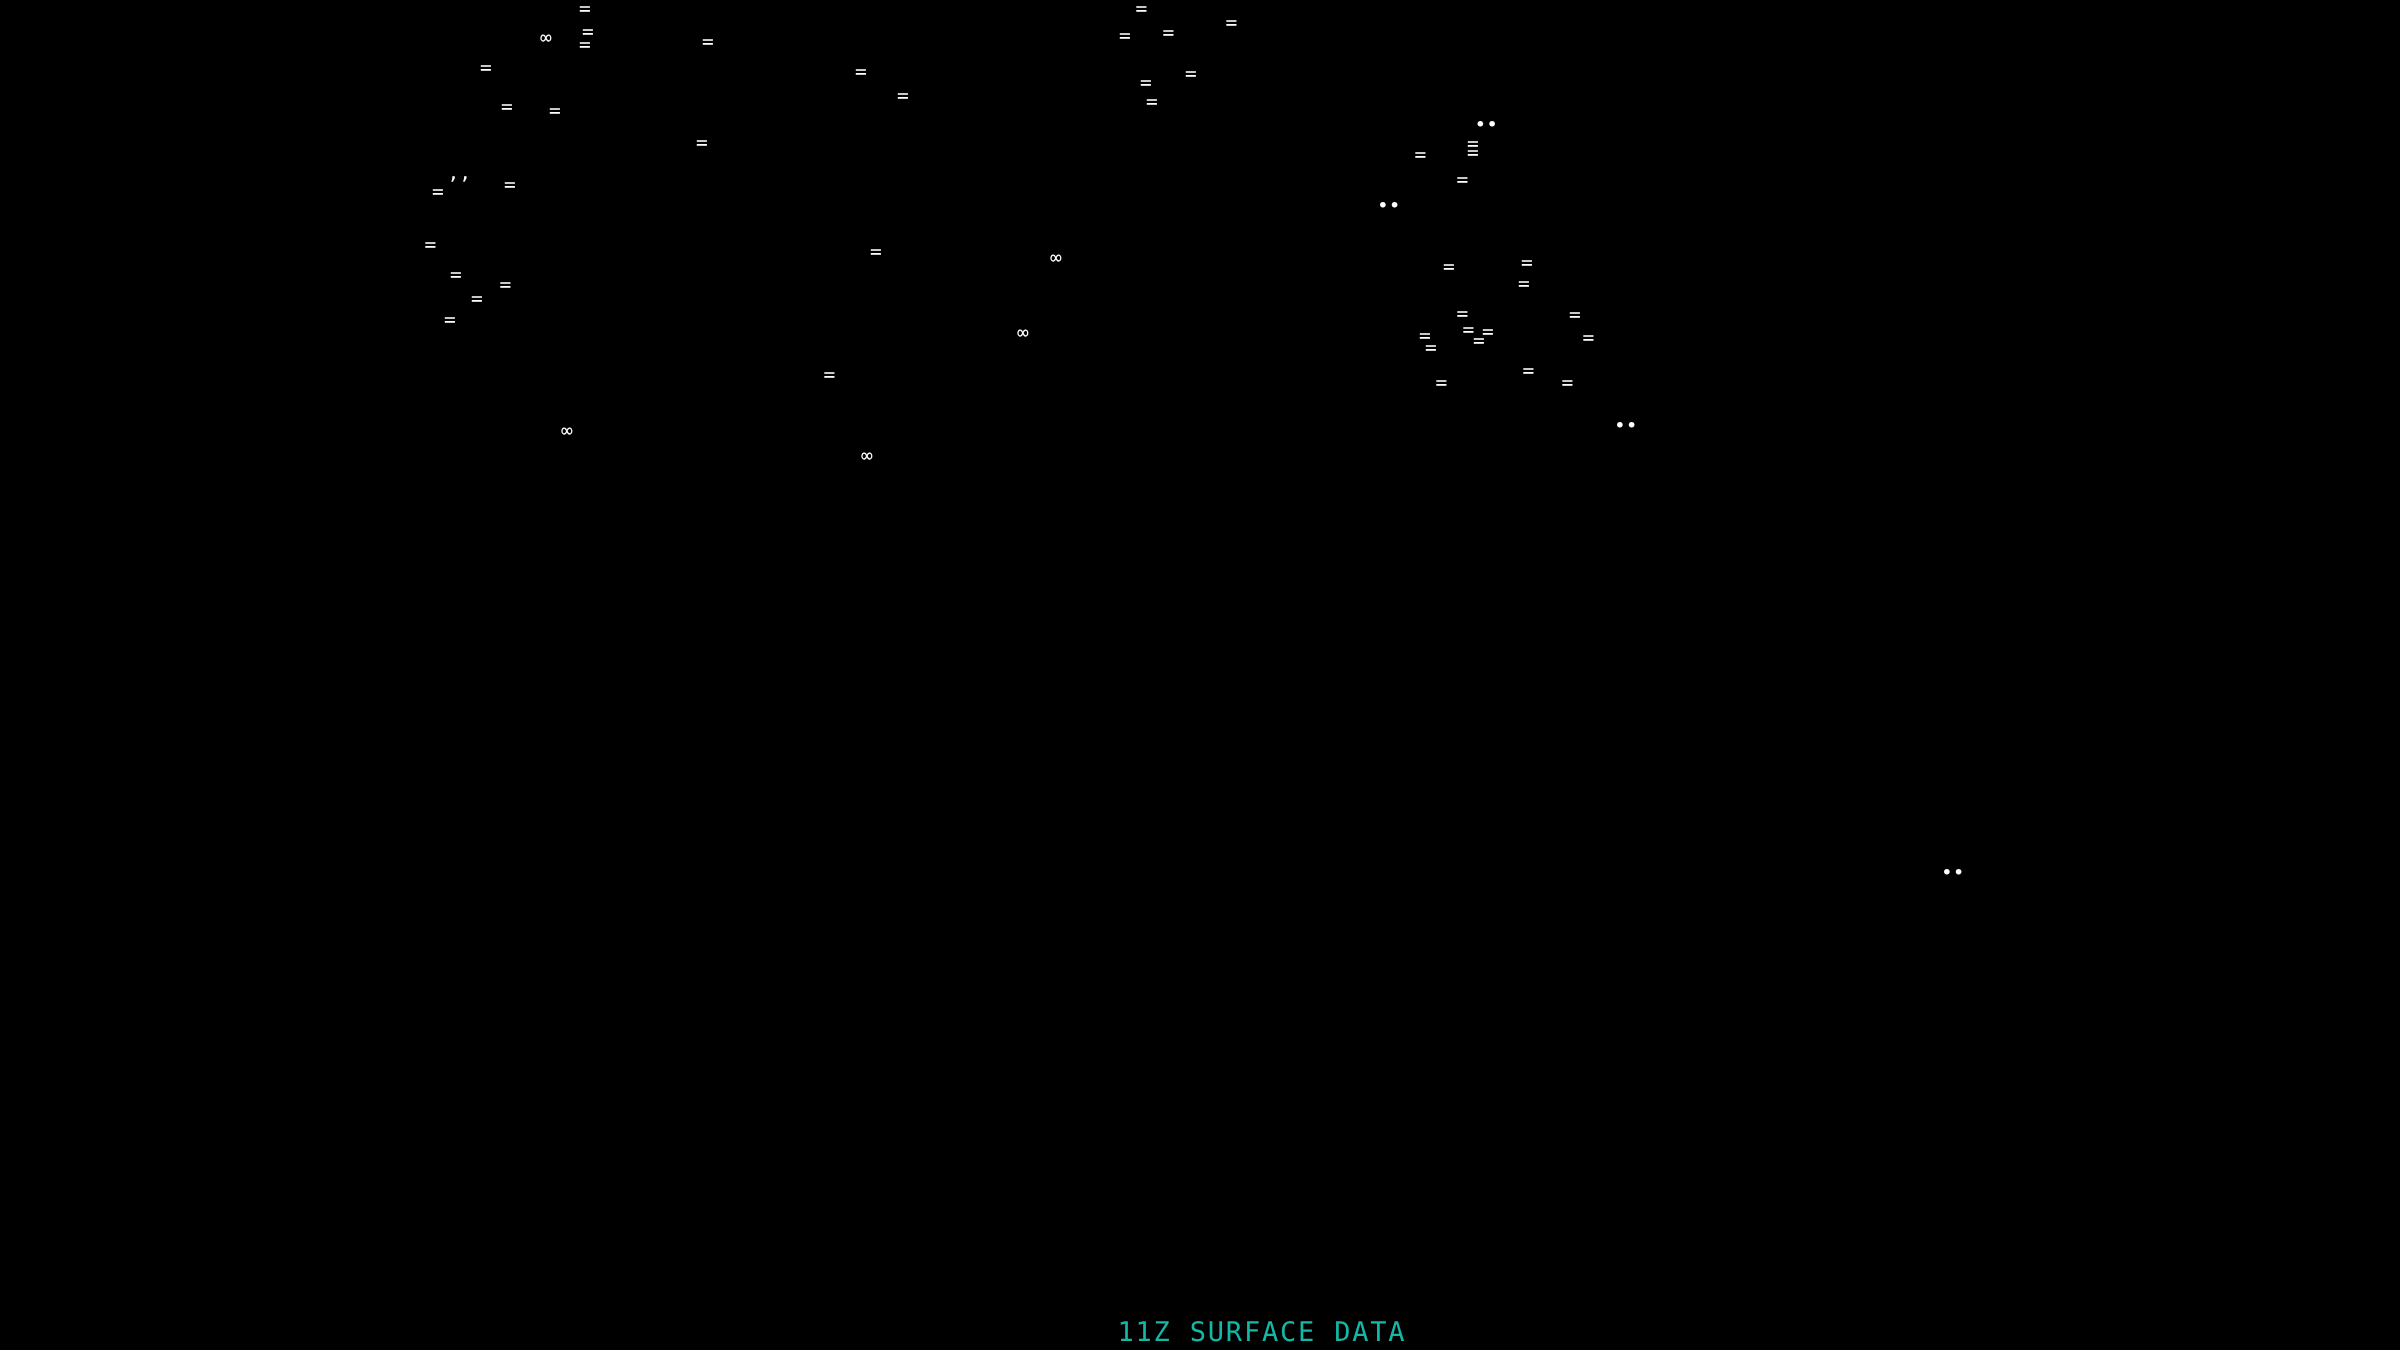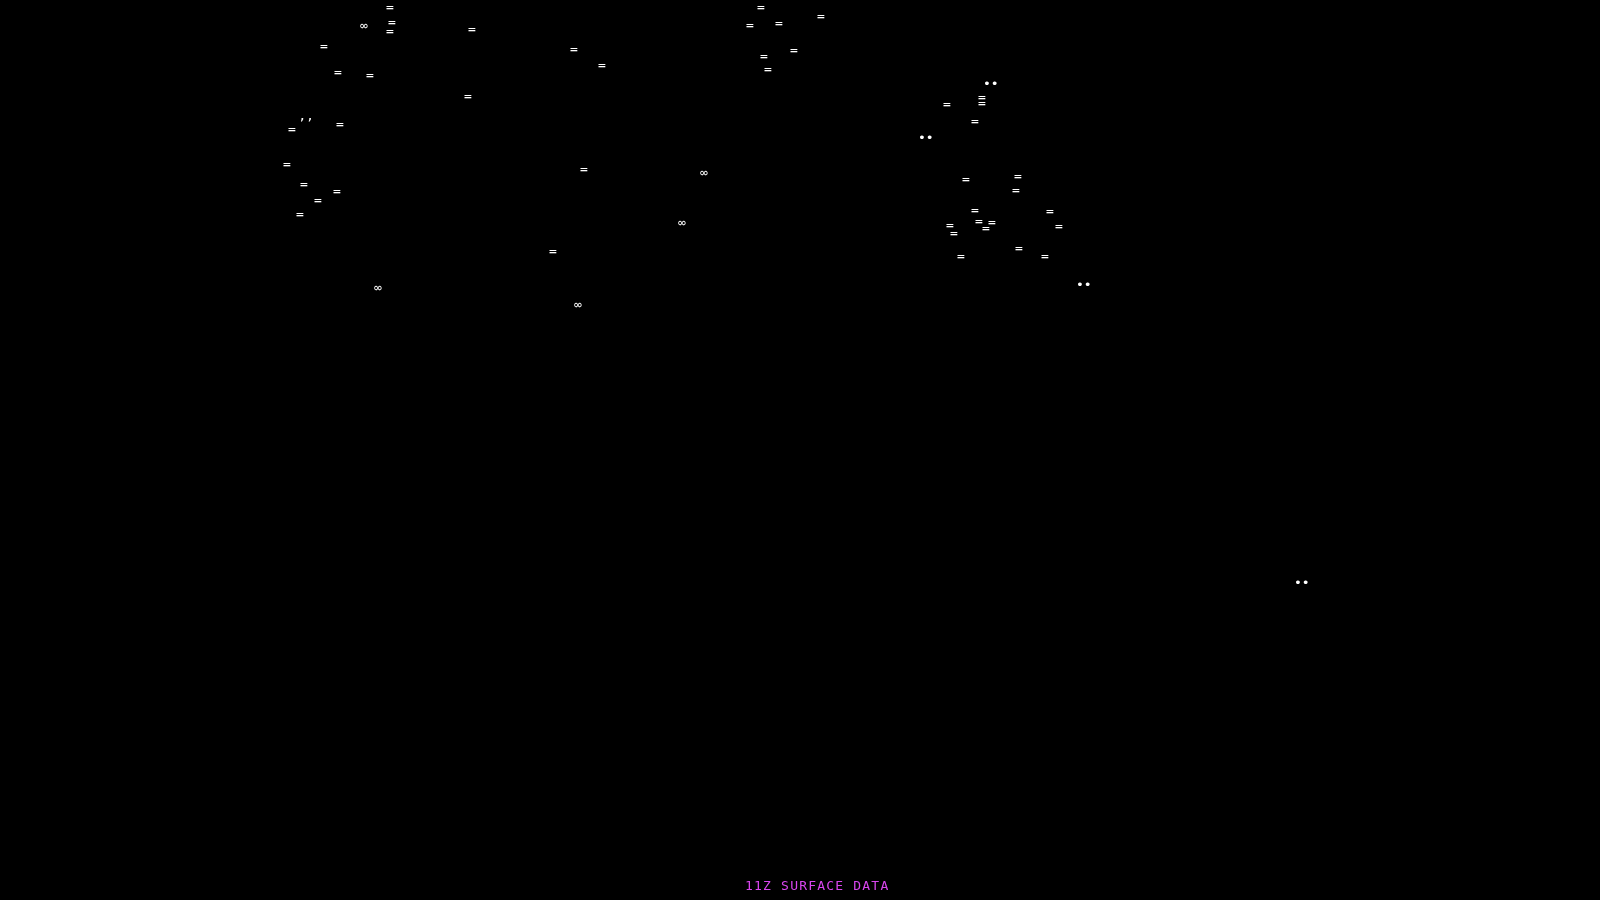--- a/index.html
+++ b/index.html
@@ -24,23 +24,23 @@
     line-height: 1;
     white-space: pre;
     user-select: none;
   }
   .sym-eq   { font-size: 13px; letter-spacing: 0; }
   .sym-inf  { font-size: 13px; }
   .sym-dots { font-size: 13px; }
   .sym-quote{ font-size: 13px; }
   .caption {
     position: absolute;
-    color: #d946ef;
+    color: #14b8a6;
     font-family: "DejaVu Sans Mono", monospace;
-    font-size: 13px;
+    font-size: 18px;
     letter-spacing: 1.2px;
     white-space: pre;
   }
 </style>
 </head>
 <body>
 
 <div id="stage" style="background: rgb(0, 0, 0);">
   <div id="symbol-layer">
       <div class="symbol sym-eq" style="left: 386px; top: 0px; color: rgb(255, 255, 255);">=</div>

